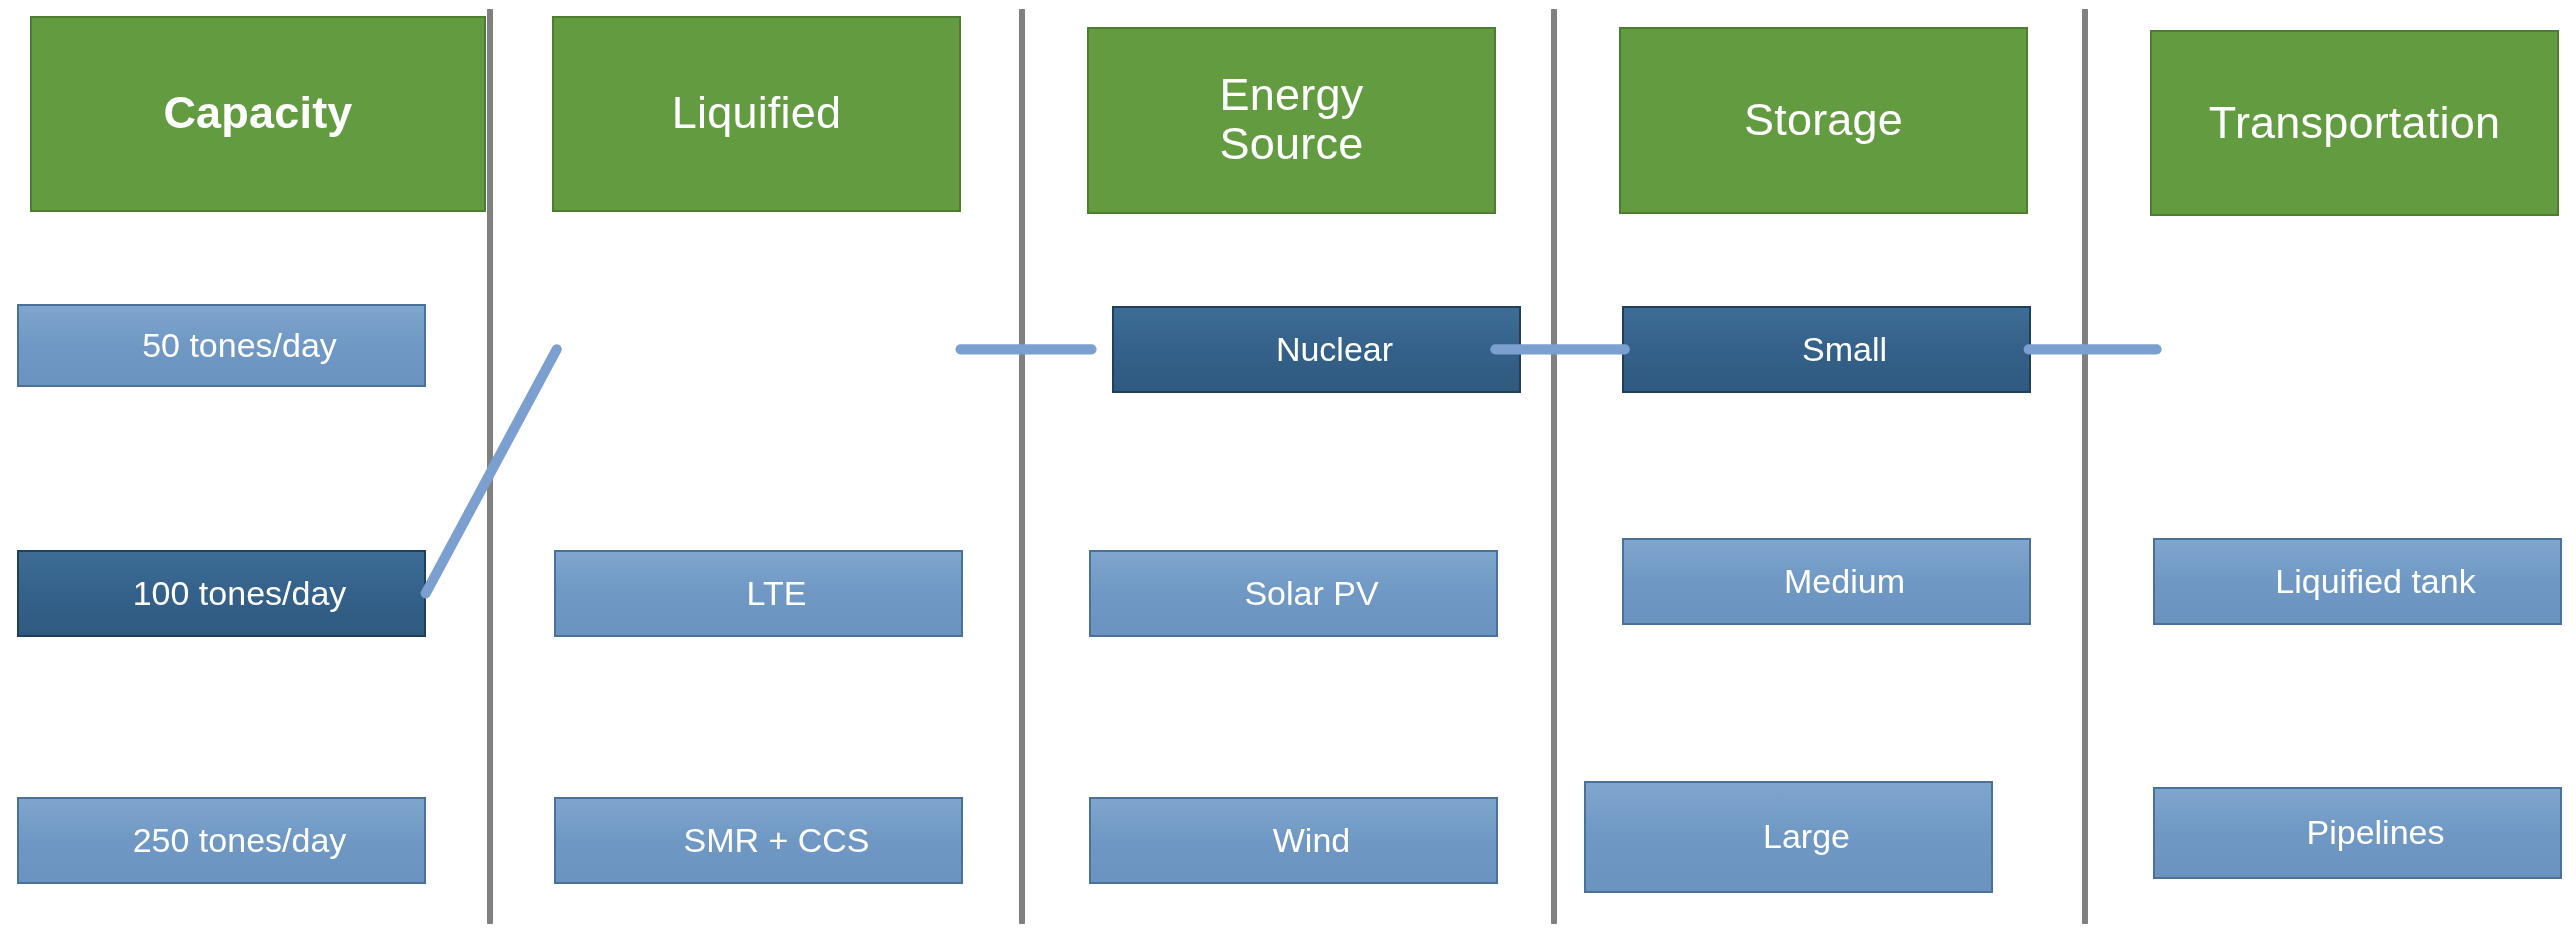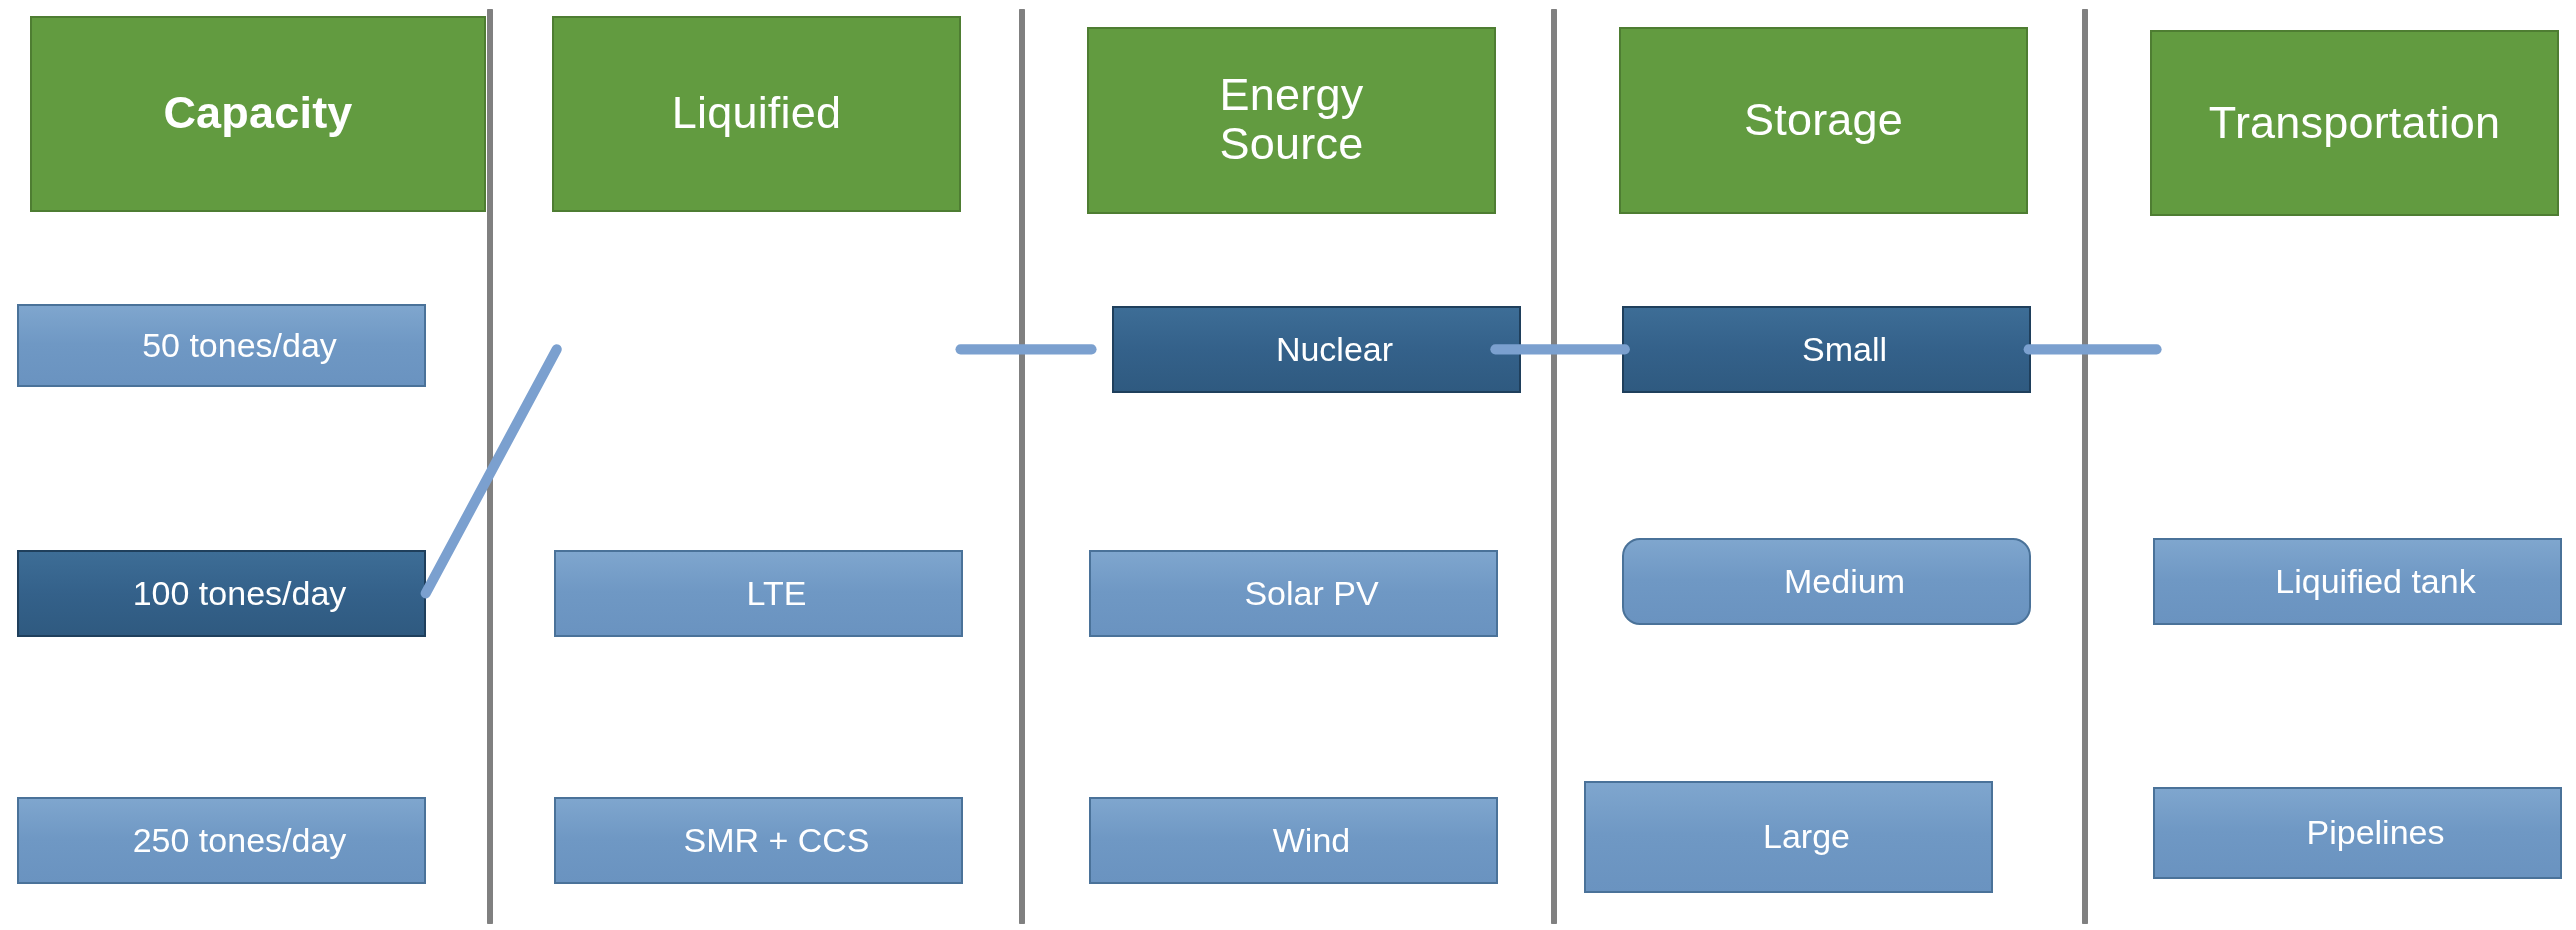--- a/index.html
+++ b/index.html
@@ -107,21 +107,21 @@
 
   <div class="opt selected" style="left:1622px; top:306px; width:409px; height:87px;">Small</div>
 
 
   <div class="opt selected" style="left:17px; top:550px; width:409px; height:87px;">100 tones/day</div>
 
   <div class="opt normal" style="left:554px; top:550px; width:409px; height:87px;">LTE</div>
 
   <div class="opt normal" style="left:1089px; top:550px; width:409px; height:87px;">Solar PV</div>
 
-  <div class="opt normal" style="left:1622px; top:538px; width:409px; height:87px;border-radius:18px;">Medium</div>
+  <div class="opt normal" style="left:1622px; top:538px; width:409px; height:87px;">Medium</div>
 
   <div class="opt normal" style="left:2153px; top:538px; width:409px; height:87px;">Liquified tank</div>
 
   <div class="opt normal" style="left:17px; top:797px; width:409px; height:87px;">250 tones/day</div>
 
   <div class="opt normal" style="left:554px; top:797px; width:409px; height:87px;">SMR + CCS</div>
 
   <div class="opt normal" style="left:1089px; top:797px; width:409px; height:87px;">Wind</div>
 
   <div class="opt normal" style="left:1584px; top:781px; width:409px; height:112px;">Large</div>

